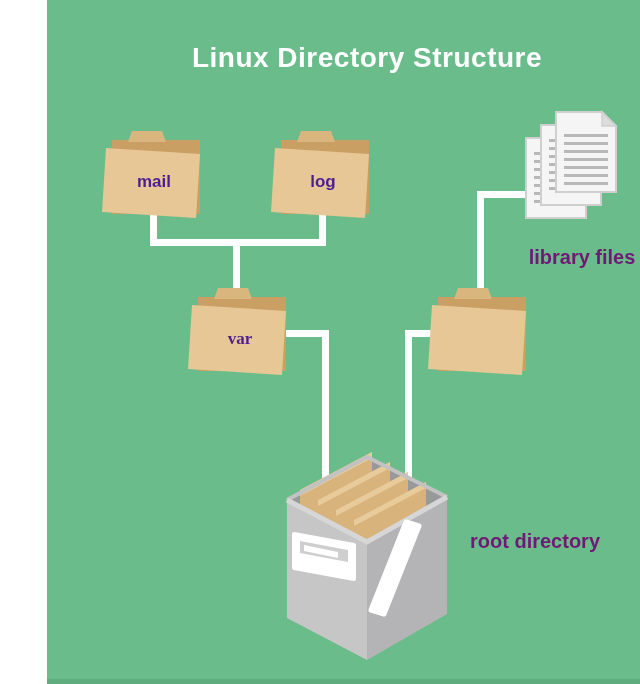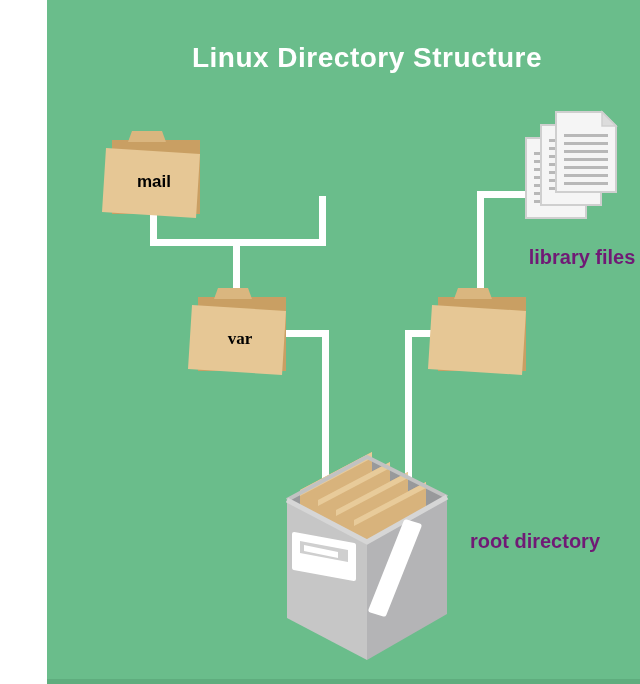--- a/index.html
+++ b/index.html
@@ -19,21 +19,21 @@
     font-size:28px;
     font-weight:bold;
     letter-spacing:.5px;
   }
   .line{position:absolute;background:#ffffff;}
   .node{position:absolute;}
   .folder{width:104px;height:94px;}
   .folder svg{position:absolute;left:0;top:0;}
   .folder-label{
     position:absolute;left:0;top:44px;width:104px;
-    text-align:center;color:#000000;
+    text-align:center;color:#4c1d95;
     font-size:17px;font-weight:bold;
   }
   .caption{
     position:absolute;
     color:#701a75;
     font-size:20px;font-weight:bold;
   }
   .caption.center{text-align:center;}
   .bottom-strip{
     position:absolute;left:0;bottom:0;width:640px;height:5px;
@@ -63,20 +63,28 @@
 
   <div class="node folder" style="left:55px;top:128px;">
     <svg width="104" height="94" viewBox="0 0 104 94">
       <polygon points="10,12 98,12 98,86 10,86" fill="#c99f63"></polygon>
       <polygon points="30,3 60,3 64,14 26,14" fill="#dab67f"></polygon>
       <polygon points="4,20 98,26 94,90 0,84" fill="#e6c795"></polygon>
     </svg>
     <span class="folder-label">mail</span>
   </div>
 
+  <div class="node folder" style="left:224px;top:128px;">
+    <svg width="104" height="94" viewBox="0 0 104 94">
+      <polygon points="10,12 98,12 98,86 10,86" fill="#c99f63"></polygon>
+      <polygon points="30,3 60,3 64,14 26,14" fill="#dab67f"></polygon>
+      <polygon points="4,20 98,26 94,90 0,84" fill="#e6c795"></polygon>
+    </svg>
+    <span class="folder-label">log</span>
+  </div>
 
   <div class="node folder" style="left:141px;top:285px;font-family:Liberation Serif, serif;">
     <svg width="104" height="94" viewBox="0 0 104 94">
       <polygon points="10,12 98,12 98,86 10,86" fill="#c99f63"></polygon>
       <polygon points="30,3 60,3 64,14 26,14" fill="#dab67f"></polygon>
       <polygon points="4,20 98,26 94,90 0,84" fill="#e6c795"></polygon>
     </svg>
     <span class="folder-label">var</span>
   </div>
 

